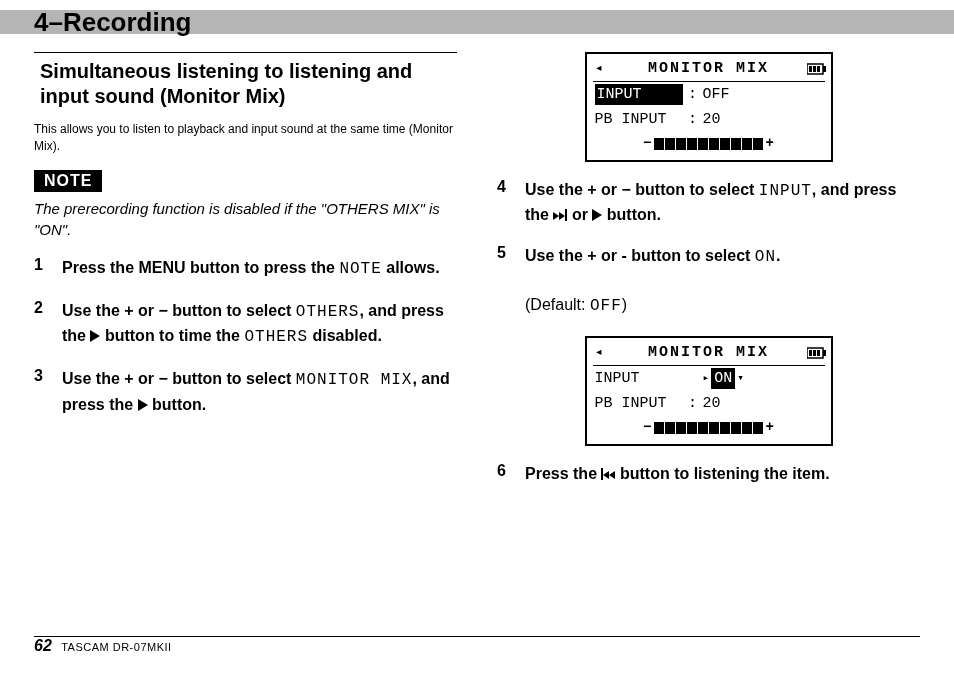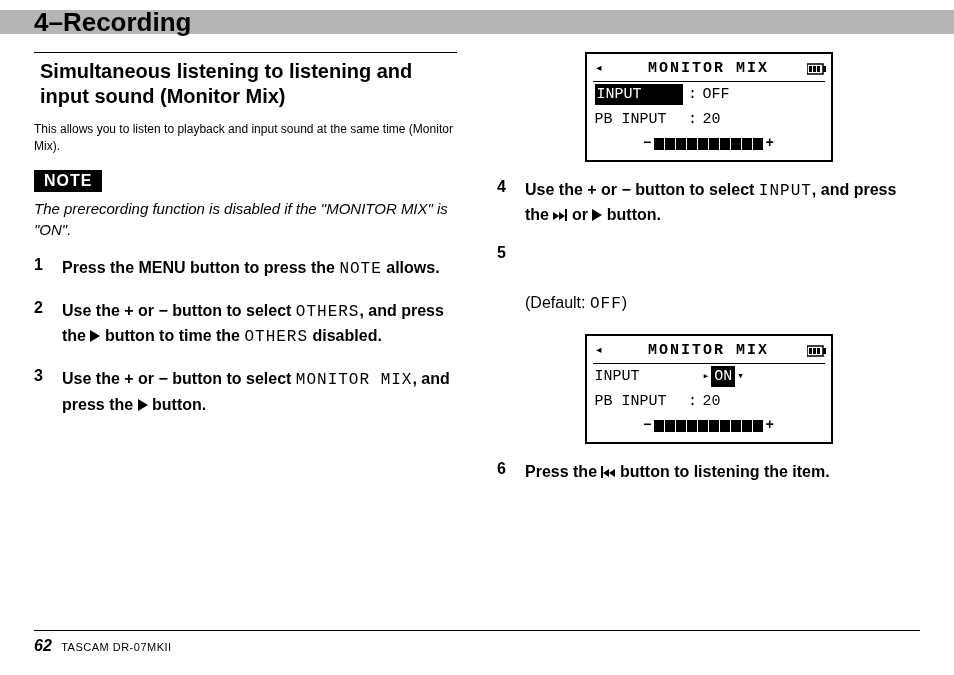--- a/index.html
+++ b/index.html
@@ -152,21 +152,20 @@
     margin: 0 0.5px;
     vertical-align: middle;
   }
   .meter .sign { vertical-align: middle; padding: 0 2px; }
   .footer {
     position: absolute;
     left: 34px;
     bottom: 20px;
     font-size: 12px;
     border-top: 1px solid #000;
-    padding-top: 6px;
     width: 886px;
   }
   .footer .pg {
     font-size: 16px;
     font-weight: 700;
     font-style: italic;
     margin-right: 6px;
   }
   .footer .model {
     font-size: 11px;
@@ -186,21 +185,21 @@
 </div>
 
 <div class="columns">
 
   <div class="col">
     <h2 class="section-heading">Simultaneous listening to listening and input sound (Monitor Mix)</h2>
     <p class="para">This allows you to listen to playback and input sound at the same time (Monitor Mix).</p>
 
     <div>
       <span class="note-tag">NOTE</span>
-      <p class="note-text">The prerecording function is disabled if the "MONITOR MIX" is "ON".</p>
+      <p class="note-text">The prerecording function is disabled if the "OTHERS MIX" is "ON".</p>
     </div>
 
     <ol class="steps">
       <li>
         <span class="num">1</span>
         <span class="body bold">
           <span>Press the MENU button to press the </span><span class="lcd-font">NOTE</span><span> allows.</span>
         </span>
       </li>
       <li>
@@ -253,20 +252,21 @@
     <ol class="steps" start="4">
       <li>
         <span class="num">4</span>
         <span class="body bold">
           <span>Use the + or − button to select </span><span class="lcd-font">INPUT</span><span>, and press the </span><span><span class="tri-r-sm"></span><span class="tri-r-sm"></span><span class="bar-v"></span></span><span> or </span><span class="tri-r"></span><span> button.</span>
         </span>
       </li>
       <li>
         <span class="num">5</span>
         <span class="body">
+          <span class="bold"><span>Use the + or - button to select </span><span class="lcd-font">ON</span><span>.</span></span>
           <br><br>
           <span>(Default: </span><span class="lcd-font">OFF</span><span>)</span>
         </span>
       </li>
     </ol>
 
     <div class="lcd">
       <div class="titlebar">
         <span class="back-arrow">◂</span>
         <span>MONITOR MIX</span>

